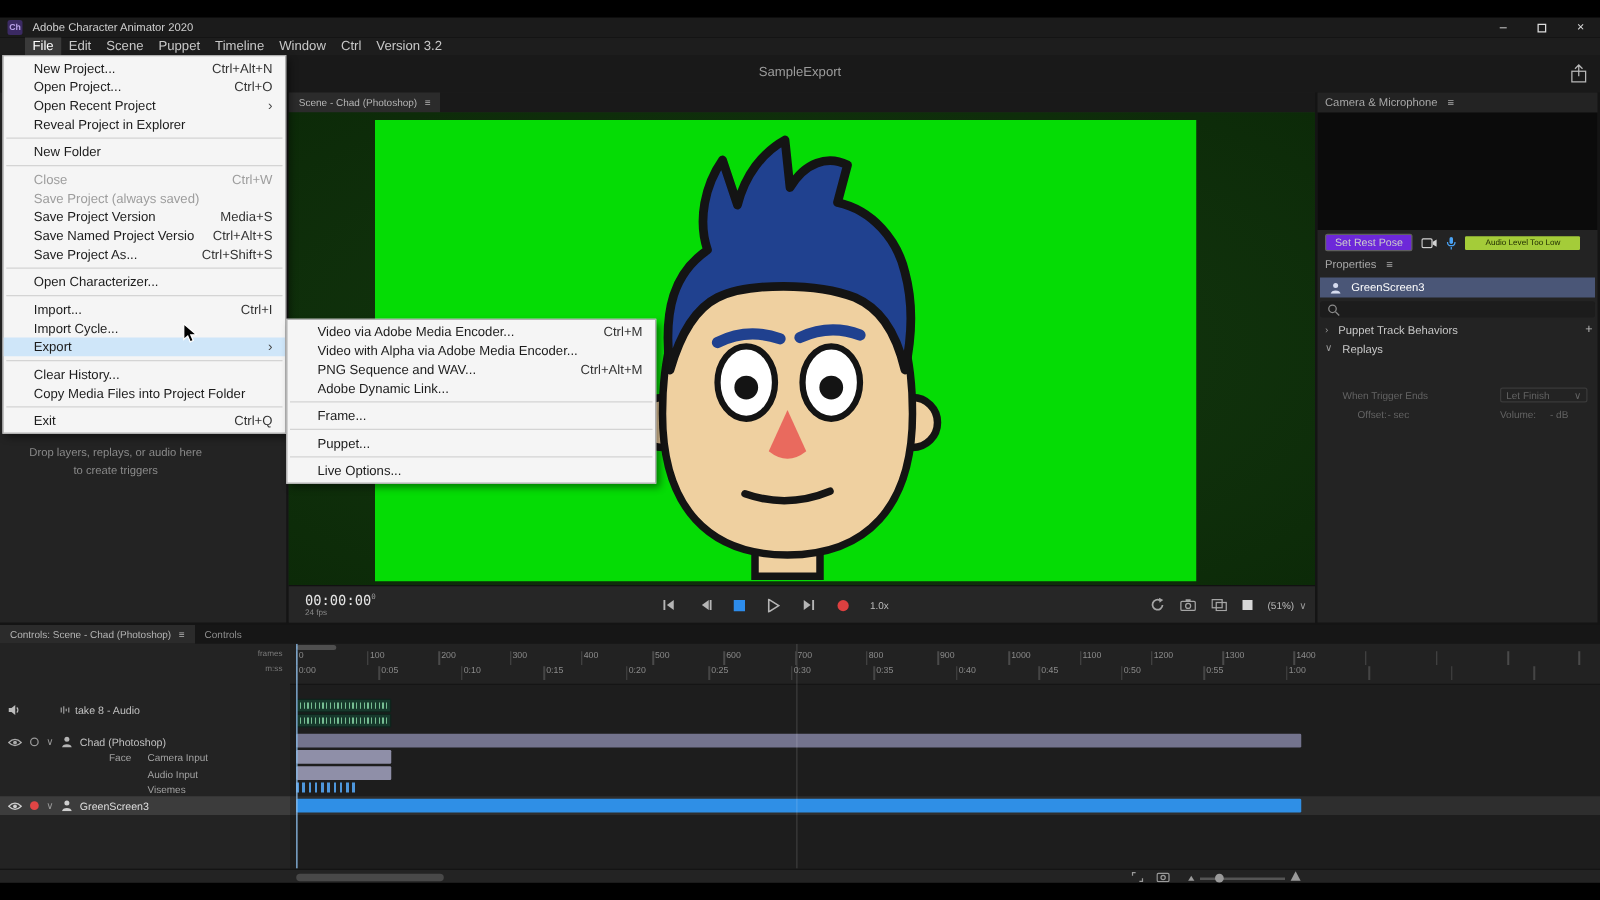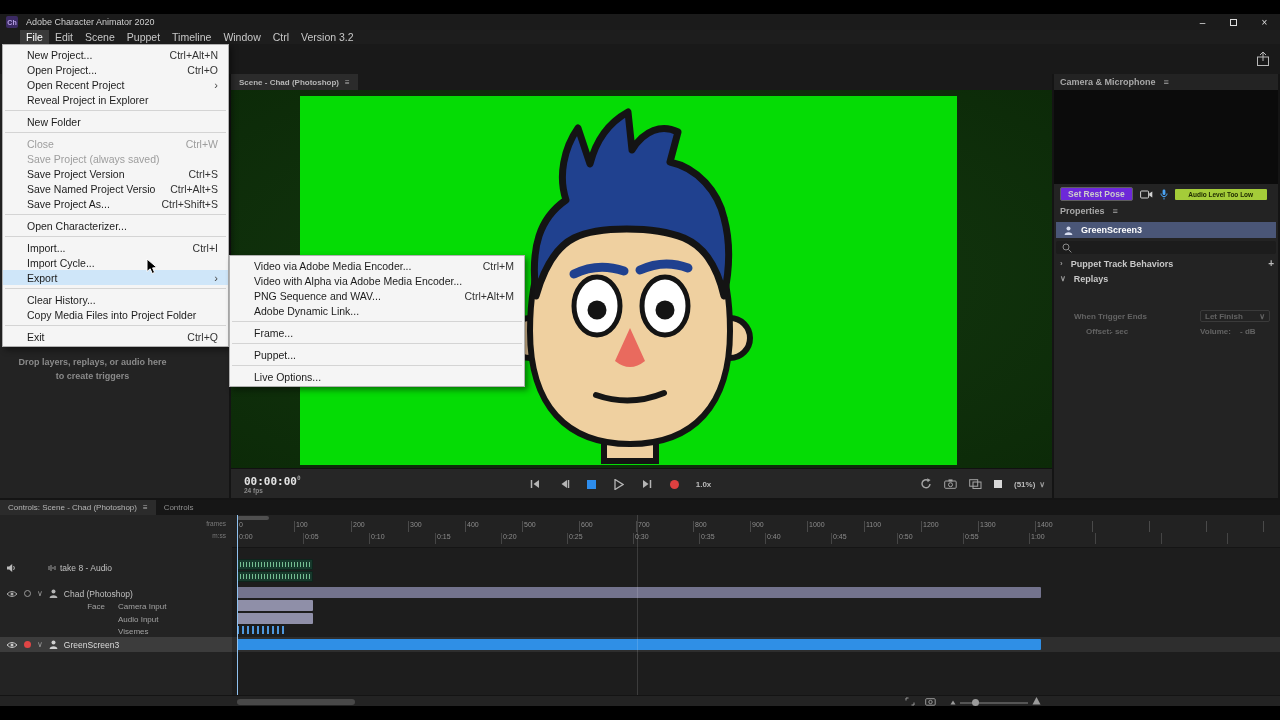--- a/index.html
+++ b/index.html
@@ -20,21 +20,21 @@
   
   .menubar{left:0;top:30px;width:1280px;height:14px;background:#1d1d1d;display:flex;align-items:stretch;padding-left:20px;}
   .menubar-item{padding:0 6px;font-size:10.5px;color:#c8c8c8;display:flex;align-items:center;}
   .menubar-item.active{background:#3a3a3a;color:#ffffff;}
 
   
   .workspace-bg{left:0;top:44px;width:1280px;height:662px;background:#141414;}
   .topstrip{left:0;top:44px;width:1280px;height:30px;background:#191919;}
   .project-title{left:0;top:52px;width:1280px;text-align:center;font-size:10.5px;color:#9b9b9b;}
 
-  .panel{background:#232323;font-weight:bold;}
+  .panel{background:#232323;}
 
   
   .tabbar{background:#191919;display:flex;}
   .tab{background:#2b2b2b;color:#b5b5b5;font-size:8px;display:flex;align-items:center;padding:0 8px;gap:6px;height:16px;}
   .tab.inactive{background:transparent;color:#8f8f8f;}
   .viewport{background:radial-gradient(ellipse at center,#17401188 0%,#0c2a08 100%),#123310;}
   .stage{background:#05dc05;}
 
   .playbar{background:#262626;border-top:1px solid #111;}
   .timecode{font-family:"DejaVu Sans Mono",monospace;font-size:11px;color:#e3e3e3;}
@@ -127,20 +127,21 @@
     <div class="menubar-item">Scene</div>
     <div class="menubar-item">Puppet</div>
     <div class="menubar-item">Timeline</div>
     <div class="menubar-item">Window</div>
     <div class="menubar-item">Ctrl</div>
     <div class="menubar-item">Version 3.2</div>
   </div>
 
   <div class="abs workspace-bg"></div>
   <div class="abs topstrip"></div>
+  <div class="abs project-title">SampleExport</div>
   <svg class="abs" style="left:1256px;top:51px" width="14" height="16" viewBox="0 0 14 16">
     <rect x="1.5" y="6" width="11" height="8.5" fill="none" stroke="#b8b8b8"></rect>
     <path d="M7 10 V1.5 M4 4 L7 1 L10 4" fill="none" stroke="#b8b8b8"></path>
   </svg>
 
   <div class="abs panel" style="left:0;top:74px;width:229px;height:424px;">
     <div class="abs drophint" style="left:0;top:281px;width:185px;">
       <div>Drop layers, replays, or audio here</div>
       <div>to create triggers</div>
     </div>
@@ -442,21 +443,21 @@
     <div class="msep"></div>
     <div class="mi disabled">
       <span class="mi-label">Close</span>
       <span class="mi-short">Ctrl+W</span>
     </div>
     <div class="mi disabled">
       <span class="mi-label">Save Project (always saved)</span>
     </div>
     <div class="mi">
       <span class="mi-label">Save Project Version</span>
-      <span class="mi-short">Ctrl+S</span>
+      <span class="mi-short">Media+S</span>
     </div>
     <div class="mi">
       <span class="mi-label">Save Named Project Version...</span>
       <span class="mi-short">Ctrl+Alt+S</span>
     </div>
     <div class="mi">
       <span class="mi-label">Save Project As...</span>
       <span class="mi-short">Ctrl+Shift+S</span>
     </div>
     <div class="msep"></div>

